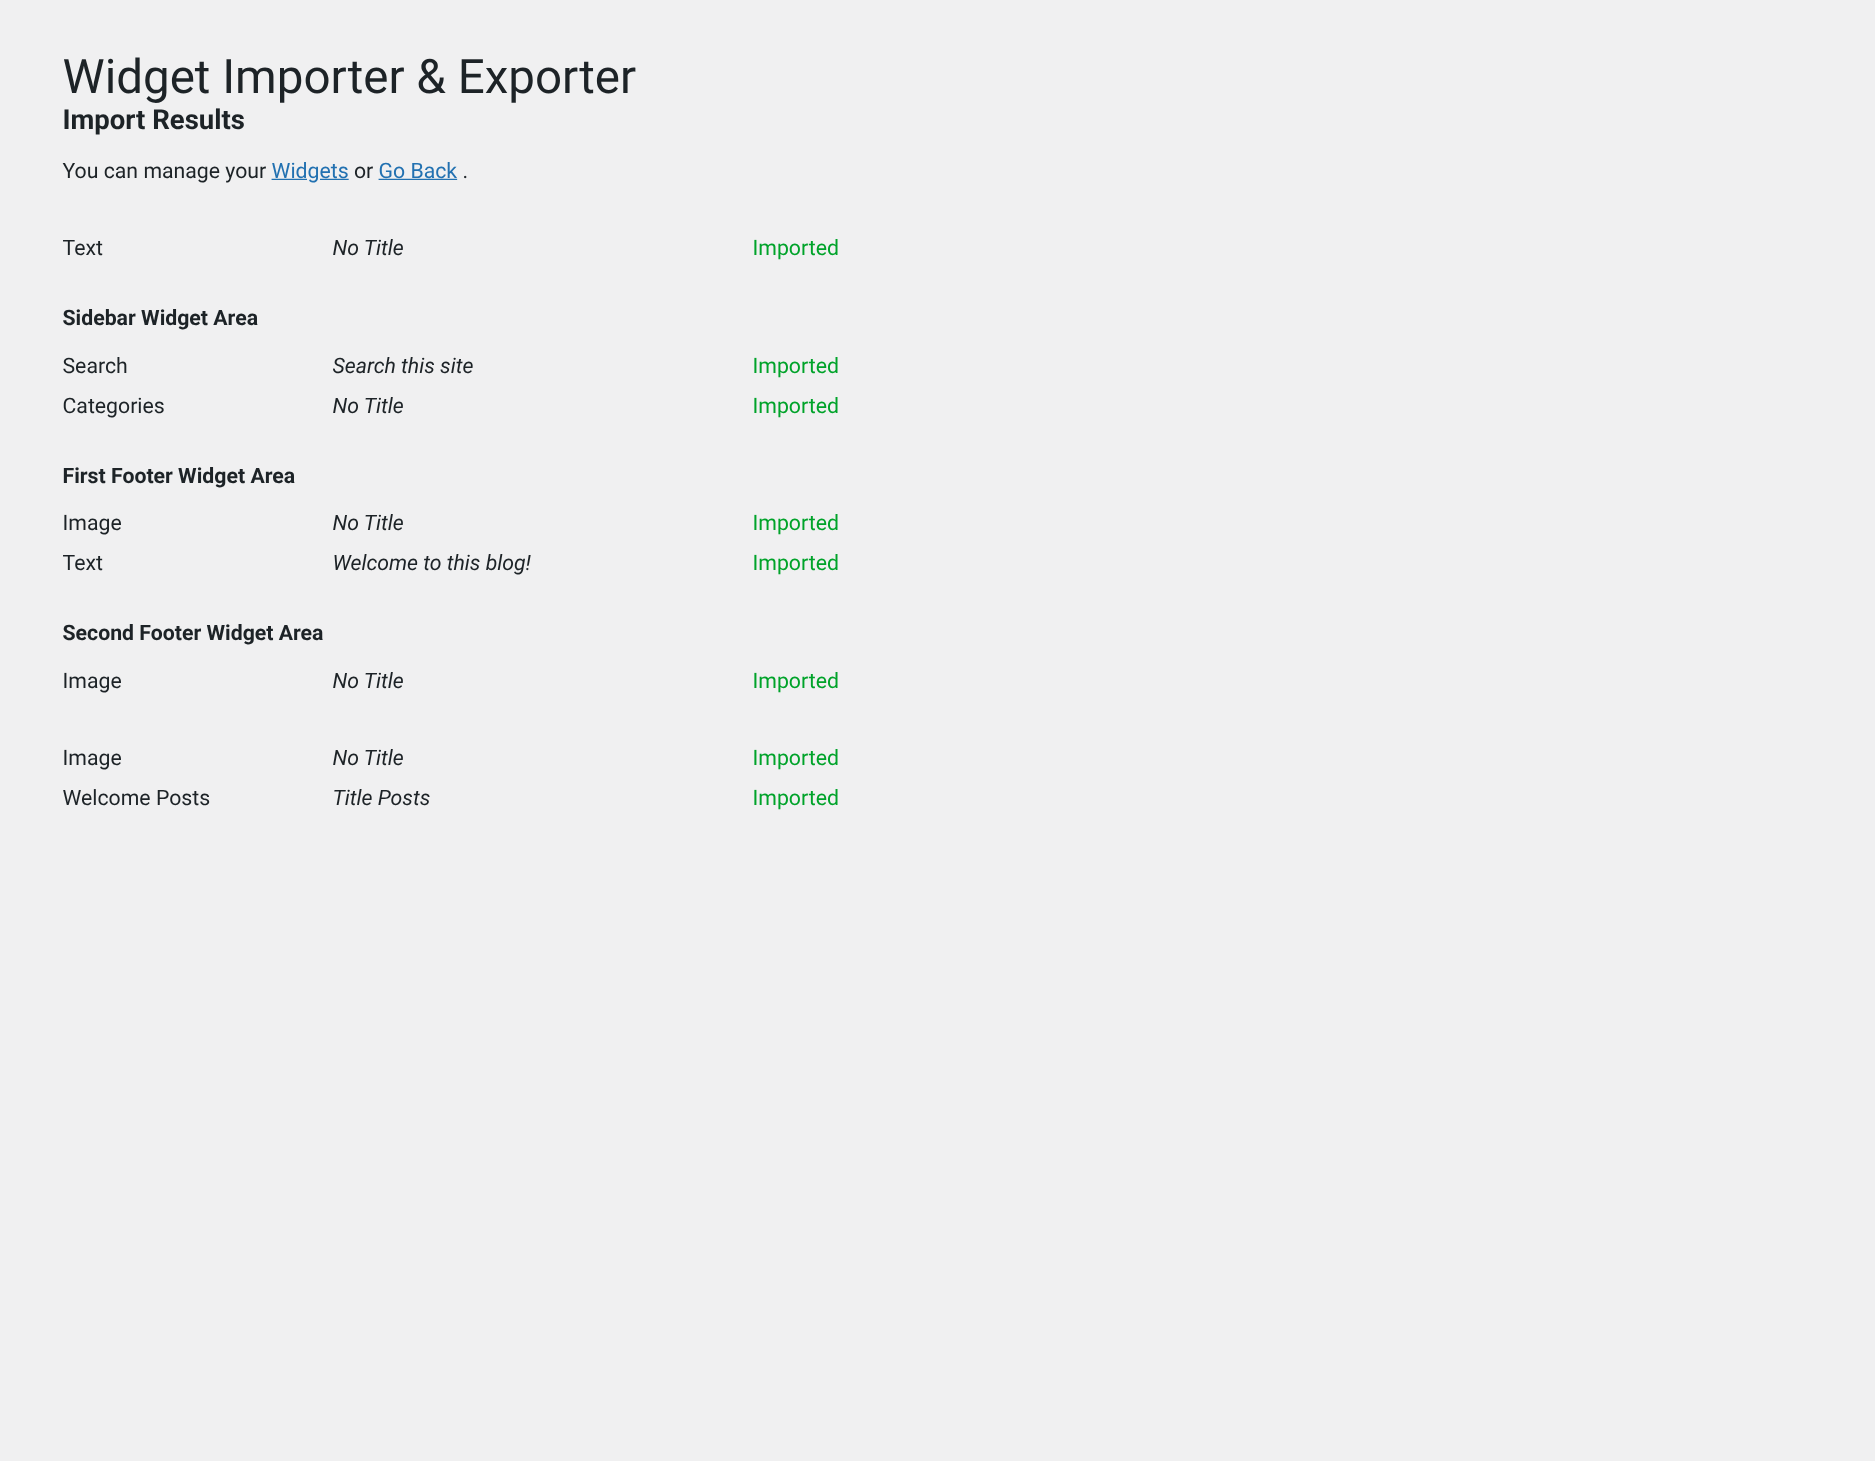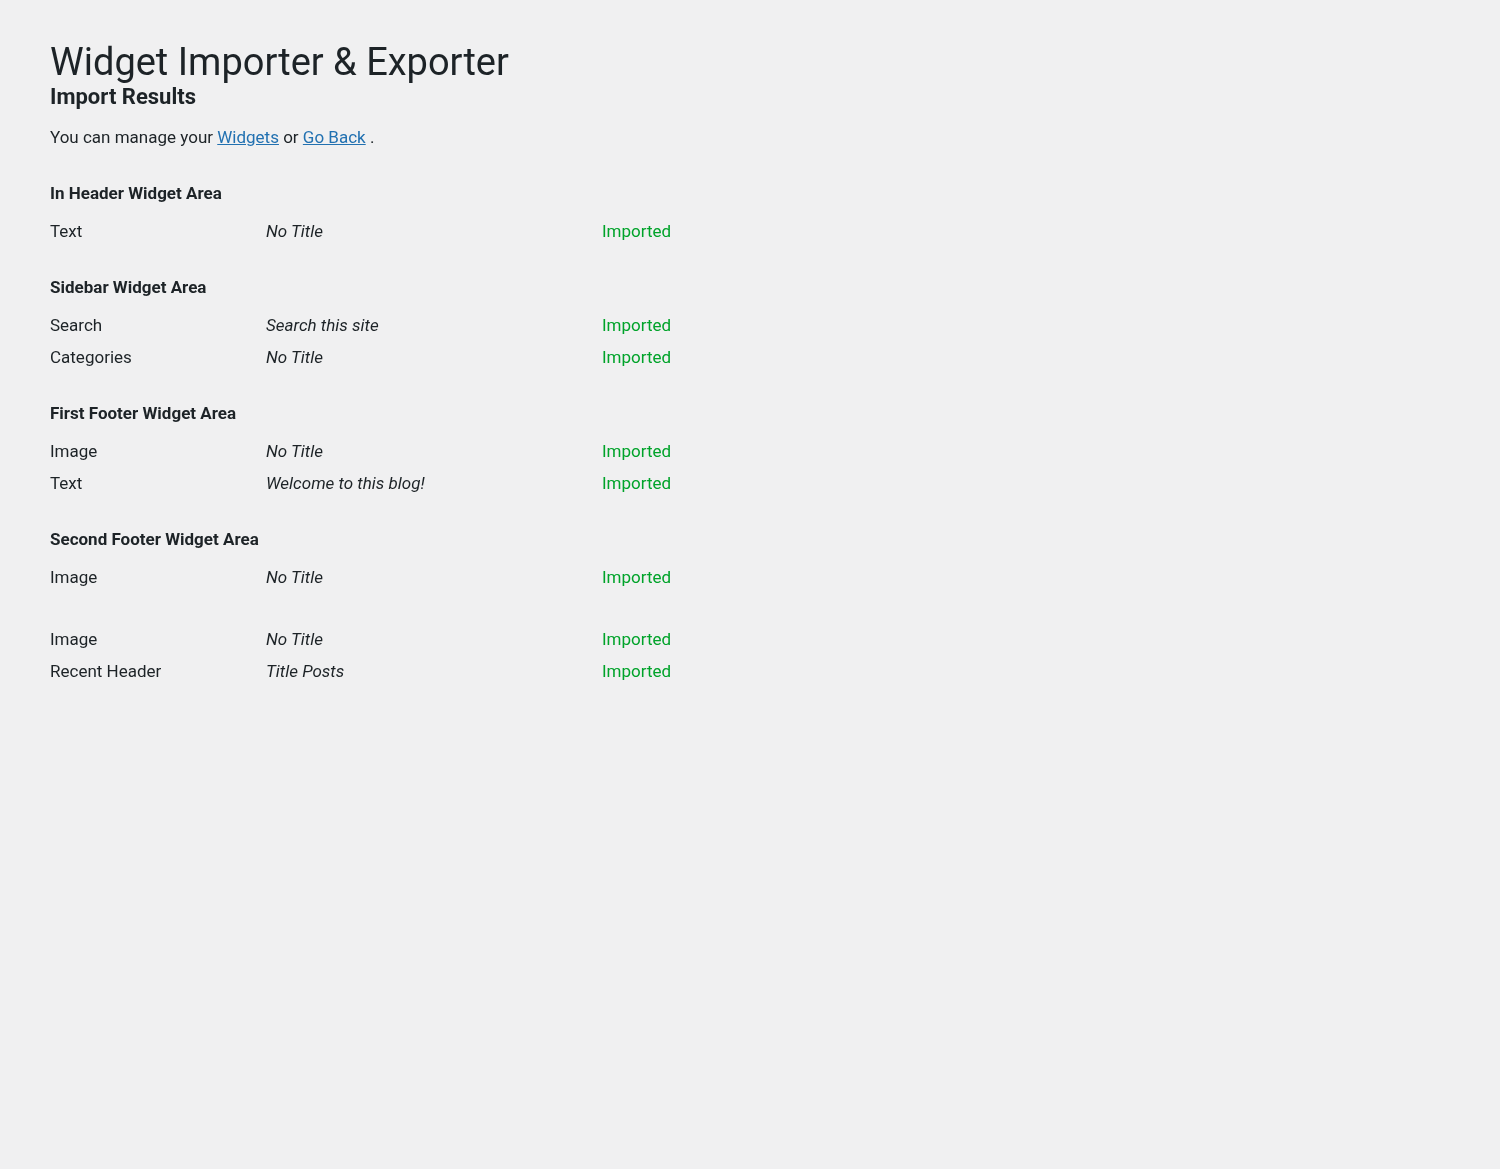--- a/index.html
+++ b/index.html
@@ -85,21 +85,20 @@
 <p class="intro-text">
   <span>You can manage your </span>
   <a href="#">Widgets</a>
   <span> or </span>
   <a href="#">Go Back</a>
   <span>.</span>
 </p>
 
 <div id="widget-areas-container">
     <div class="widget-area">
-      <div class="widget-area-title">In Header Widget Area</div>
       <div class="widget-row">
         <span class="widget-type">Text</span>
         <span class="widget-name">No Title</span>
         <span class="widget-status">Imported</span>
       </div>
     </div>
     <div class="widget-area">
       <div class="widget-area-title">Sidebar Widget Area</div>
       <div class="widget-row">
         <span class="widget-type">Search</span>
@@ -133,18 +132,18 @@
         <span class="widget-status">Imported</span>
       </div>
     </div>
     <div class="widget-area">
       <div class="widget-row">
         <span class="widget-type">Image</span>
         <span class="widget-name">No Title</span>
         <span class="widget-status">Imported</span>
       </div>
       <div class="widget-row">
-        <span class="widget-type">Recent Header</span>
+        <span class="widget-type">Welcome Posts</span>
         <span class="widget-name">Title Posts</span>
         <span class="widget-status">Imported</span>
       </div>
     </div>
   </div>
 
 </body></html>

